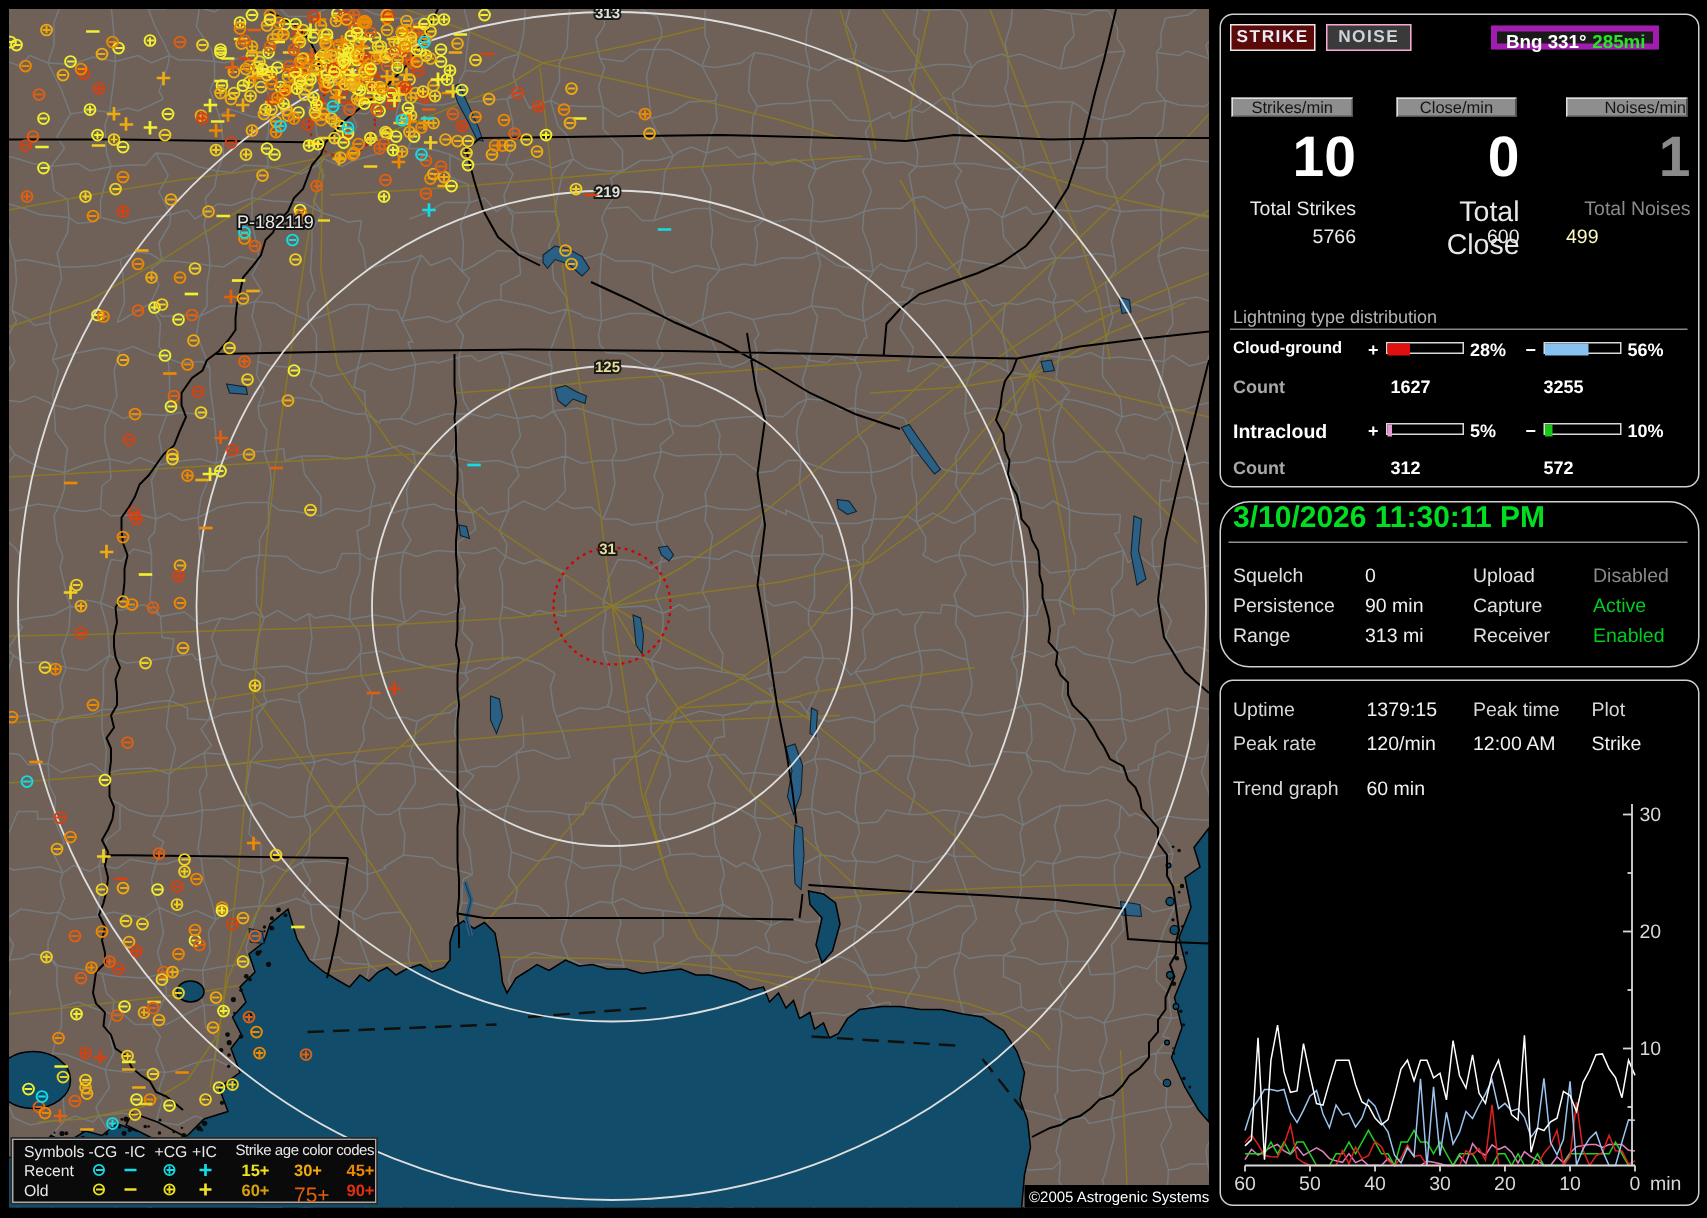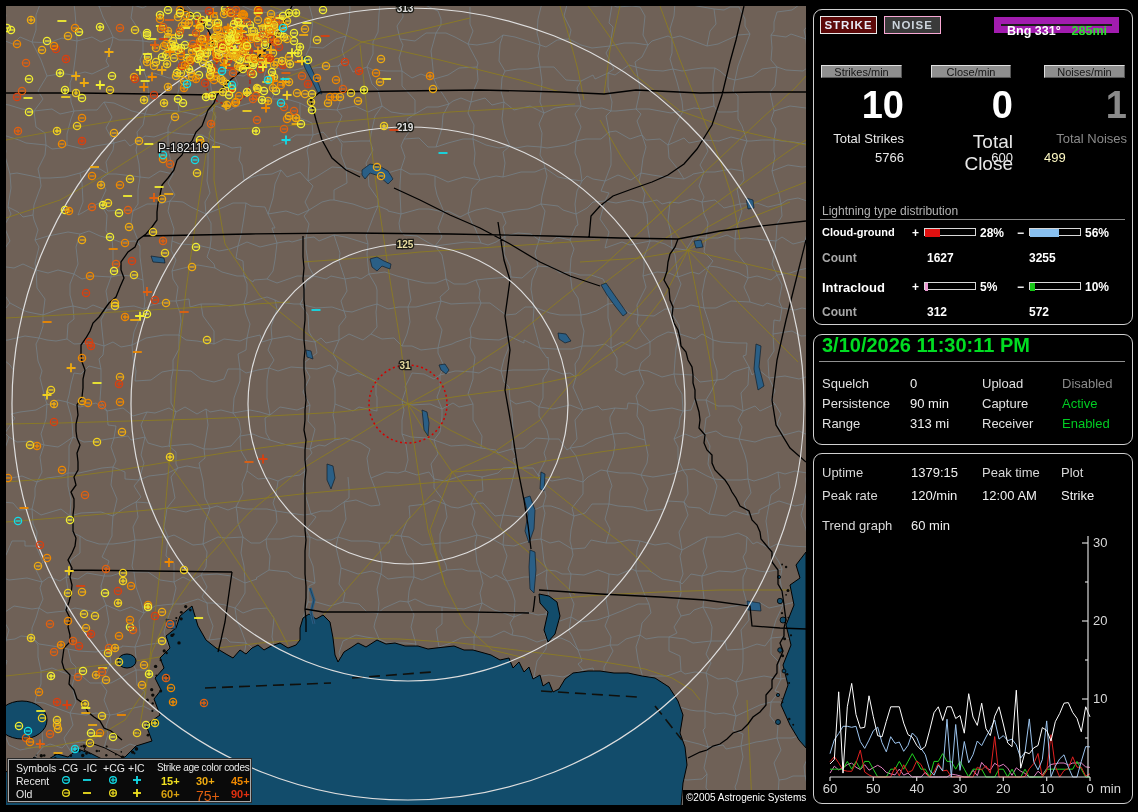--- a/index.html
+++ b/index.html
@@ -1298,24 +1298,24 @@
     <div style="position:absolute;left:152px;top:15px;color:#f0e020;white-space:nowrap;font-size:11px;font-weight:bold">15+</div>
     <div style="position:absolute;left:187px;top:15px;color:#eeaa10;white-space:nowrap;font-size:11px;font-weight:bold">30+</div>
     <div style="position:absolute;left:222px;top:15px;color:#ee8800;white-space:nowrap;font-size:11px;font-weight:bold">45+</div>
     <div style="position:absolute;left:152px;top:28px;color:#d8a010;white-space:nowrap;font-size:11px;font-weight:bold">60+</div>
     <div style="position:absolute;left:187px;top:28px;color:#e06010;white-space:nowrap;font-size:14px;font-weight:normal">75+</div>
     <div style="position:absolute;left:222px;top:28px;color:#e03010;white-space:nowrap;font-size:11px;font-weight:bold">90+</div>
   </div>
 <div style="position:absolute;left:813px;top:9px;width:320px;height:316px;border:1px solid #d0d0d0;border-radius:9px;background:#000">
     <div style="position:absolute;left:6px;top:6px;width:57px;height:18px;background:#5c0909;border:1px solid #e8e8e8;color:#e8ecf8;font-size:11.5px;font-weight:bold;text-align:center;line-height:16px;letter-spacing:1px">STRIKE</div>
     <div style="position:absolute;left:70px;top:6px;width:57px;height:18px;background:#3a3a3a;border:1px solid #f9a8d4;color:#ccd4dc;font-size:11.5px;font-weight:bold;text-align:center;line-height:16px;letter-spacing:1px">NOISE</div>
-    <div style="position:absolute;left:180px;top:7px;width:125px;height:16px;background:#1a1a1a;border:7px solid #a21caf;font-size:12.5px;font-weight:bold;line-height:15px"><span style="color:#fff;padding-left:6px">Bng 331°</span><span style="color:#2ce02c;float:right;padding-right:5px">285mi</span></div>
+    <div style="position:absolute;left:180px;top:7px;width:112px;height:16px;background:#1a1a1a;border:4px solid #a21caf;font-size:12.5px;font-weight:bold;line-height:15px"><span style="color:#fff;padding-left:6px">Bng 331°</span><span style="color:#2ce02c;float:right;padding-right:5px">285mi</span></div>
     <div style="position:absolute;left:7px;top:55px;width:81px;height:13px;background:#8e8e8e;border:1px solid;border-color:#e0e0e0 #555 #555 #e0e0e0;color:#151515;font-size:11px;text-align:center;line-height:13px">Strikes/min</div>
     <div style="position:absolute;left:117px;top:55px;width:80px;height:13px;background:#8e8e8e;border:1px solid;border-color:#e0e0e0 #555 #555 #e0e0e0;color:#151515;font-size:11px;text-align:center;line-height:13px">Close/min</div>
-    <div style="position:absolute;left:230px;top:55px;width:81px;height:13px;background:#8e8e8e;border:1px solid;border-color:#e0e0e0 #555 #555 #e0e0e0;color:#151515;font-size:11px;text-align:center;line-height:13px">Noises/min</div>
+    <div style="position:absolute;left:230px;top:55px;width:81px;height:13px;background:#8e8e8e;border:1px solid;border-color:#e0e0e0 #555 #555 #e0e0e0;color:#151515;font-size:11px;text-align:right;line-height:13px">Noises/min</div>
     <div style="position:absolute;left:7px;top:74px;width:83px;text-align:right;font-size:38px;font-weight:bold;color:#fff">10</div>
     <div style="position:absolute;left:117px;top:74px;width:82px;text-align:right;font-size:38px;font-weight:bold;color:#fff">0</div>
     <div style="position:absolute;left:230px;top:74px;width:83px;text-align:right;font-size:38px;font-weight:bold;color:#8a8a8a">1</div>
     <div style="position:absolute;left:7px;top:121px;width:83px;text-align:right;font-size:13px;color:#e8e8e8">Total Strikes</div>
     <div style="position:absolute;left:7px;top:140px;width:83px;text-align:right;font-size:13px;color:#e8e8e8">5766</div>
     <div style="position:absolute;left:117px;top:121px;width:82px;text-align:right;font-size:19px;color:#e8e8e8">Total Close</div>
     <div style="position:absolute;left:117px;top:140px;width:82px;text-align:right;font-size:13px;color:#e8e8e8">600</div>
     <div style="position:absolute;left:230px;top:121px;width:83px;text-align:right;font-size:13px;color:#8a8a8a">Total Noises</div>
     <div style="position:absolute;left:230px;top:140px;width:83px;text-align:left;font-size:13px;color:#fef9c3">499</div>
     <div style="position:absolute;left:8px;top:194px;font-size:12px;color:#b4b4b4">Lightning type distribution</div>
@@ -1342,21 +1342,21 @@
     <div style="position:absolute;left:166px;top:270px;font-size:12px;font-weight:bold;color:#fff">5%</div>
     <div style="position:absolute;left:203px;top:270px;font-size:12px;font-weight:bold;color:#fff">−</div>
     <div style="position:absolute;left:215px;top:272px;width:52px;height:8px;background:#000;border:1px solid #d8d8d8">
       <div style="width:5px;height:8px;background:#18c818"></div>
     </div>
     <div style="position:absolute;left:271px;top:270px;font-size:12px;font-weight:bold;color:#fff">10%</div>
     <div style="position:absolute;left:8px;top:295px;font-size:12px;font-weight:bold;color:#a8a8a8">Count</div>
     <div style="position:absolute;left:113px;top:295px;font-size:12px;font-weight:bold;color:#fff">312</div>
     <div style="position:absolute;left:215px;top:295px;font-size:12px;font-weight:bold;color:#fff">572</div>
   </div>
-<div style="position:absolute;left:813px;top:334px;width:320px;height:111px;border:1px solid #d0d0d0;border-radius:9px;background:#000">
+<div style="position:absolute;left:813px;top:334px;width:320px;height:111px;border:1px solid #d0d0d0;border-radius:20px;background:#000">
     <div style="position:absolute;left:8px;top:-1px;font-size:20px;font-weight:bold;color:#00dd22">3/10/2026 11:30:11 PM</div>
     <div style="position:absolute;left:5px;top:26px;width:306px;border-top:1px solid #909090"></div>
     <div style="position:absolute;left:8px;top:41px;font-size:13px;color:#e0e0e0">Squelch</div>
     <div style="position:absolute;left:96px;top:41px;font-size:13px;color:#f0f0f0">0</div>
     <div style="position:absolute;left:168px;top:41px;font-size:13px;color:#e0e0e0">Upload</div>
     <div style="position:absolute;left:248px;top:41px;font-size:13px;color:#8a8a8a">Disabled</div>
     <div style="position:absolute;left:8px;top:61px;font-size:13px;color:#e0e0e0">Persistence</div>
     <div style="position:absolute;left:96px;top:61px;font-size:13px;color:#f0f0f0">90 min</div>
     <div style="position:absolute;left:168px;top:61px;font-size:13px;color:#e0e0e0">Capture</div>
     <div style="position:absolute;left:248px;top:61px;font-size:13px;color:#00cc22">Active</div>

